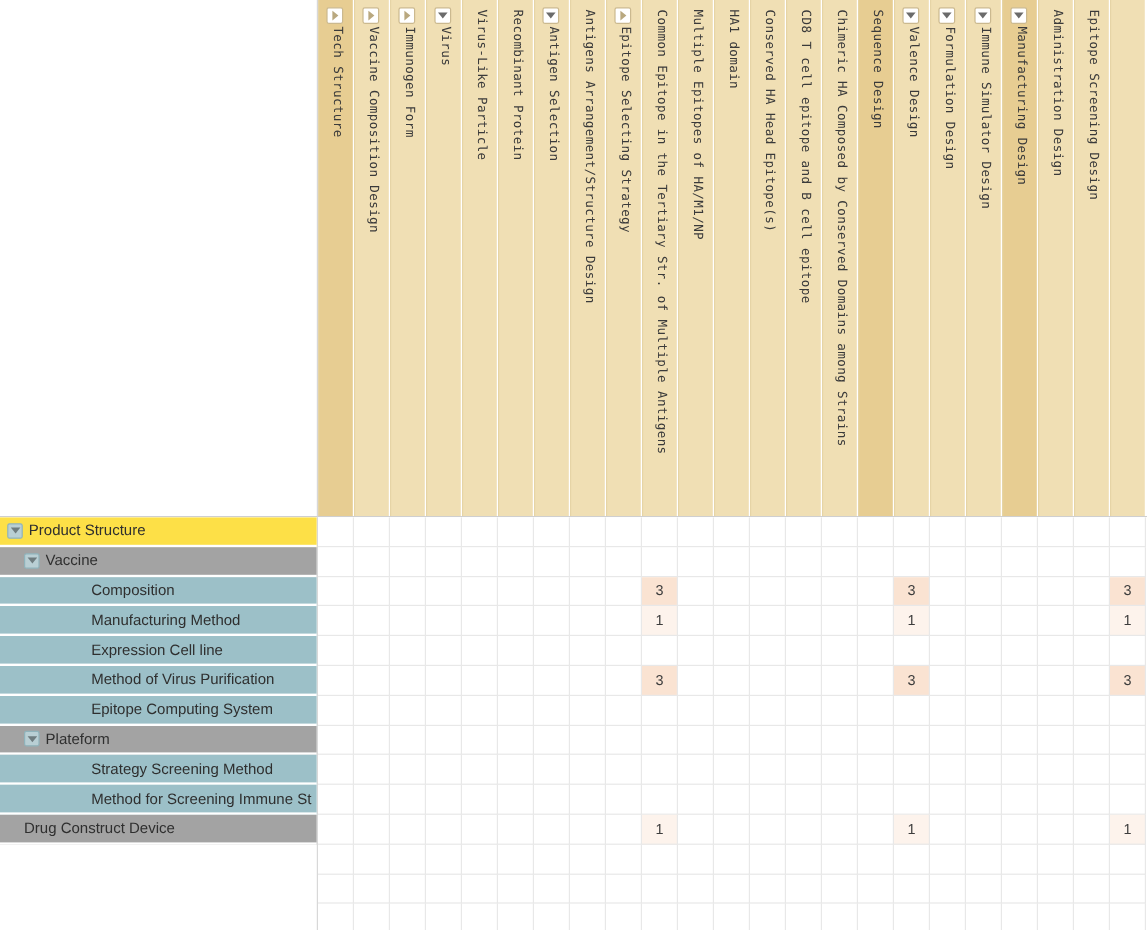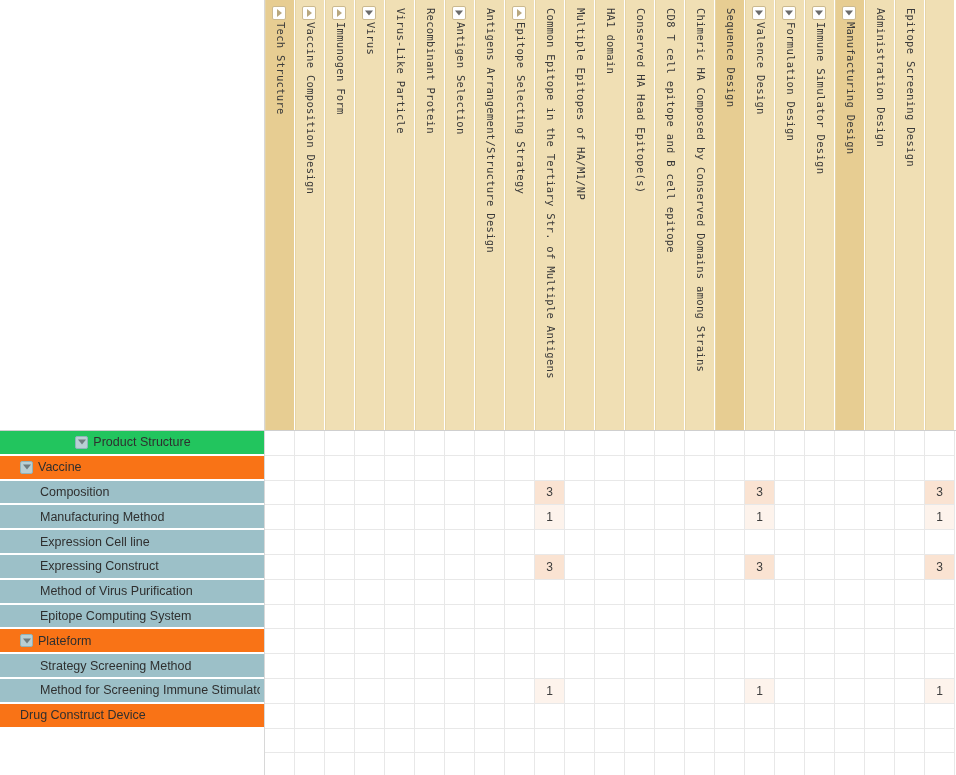--- a/index.html
+++ b/index.html
@@ -103,23 +103,23 @@
   .rowhead {
     height: 24.8px;
     display: flex;
     align-items: center;
     font-size: 12.5px;
     color: #2f2f2f;
     border-bottom: 2px solid #ffffff;
     background: #9cc0c8;
     padding-right: 4px;
   }
-  .rowhead.lvl0 { background: #22c55e; padding-left: 6px; justify-content: center; }
-  .rowhead.lvl1 { background: #f97316; padding-left: 20px; }
-  .rowhead.lvl2 { background: #9cc0c8; padding-left: 40px; }
+  .rowhead.lvl0 { background: #fde047; padding-left: 6px; }
+  .rowhead.lvl1 { background: #a3a3a3; padding-left: 20px; }
+  .rowhead.lvl2 { background: #9cc0c8; padding-left: 76px; }
 
   .rowtri {
     flex: 0 0 13px;
     width: 13px;
     height: 13px;
     margin-right: 5px;
     background: #b9cfd4;
     border: 1px solid #8fb3bb;
     border-radius: 2px;
     position: relative;
@@ -257,23 +257,20 @@
       <div class="rowhead lvl2">
         <span class="rowlabel">Composition</span>
       </div>
       <div class="rowhead lvl2">
         <span class="rowlabel">Manufacturing Method</span>
       </div>
       <div class="rowhead lvl2">
         <span class="rowlabel">Expression Cell line</span>
       </div>
       <div class="rowhead lvl2">
-        <span class="rowlabel">Expressing Construct</span>
-      </div>
-      <div class="rowhead lvl2">
         <span class="rowlabel">Method of Virus Purification</span>
       </div>
       <div class="rowhead lvl2">
         <span class="rowlabel">Epitope Computing System</span>
       </div>
       <div class="rowhead lvl1">
         <span class="rowtri"></span>
         <span class="rowlabel">Plateform</span>
       </div>
       <div class="rowhead lvl2">

